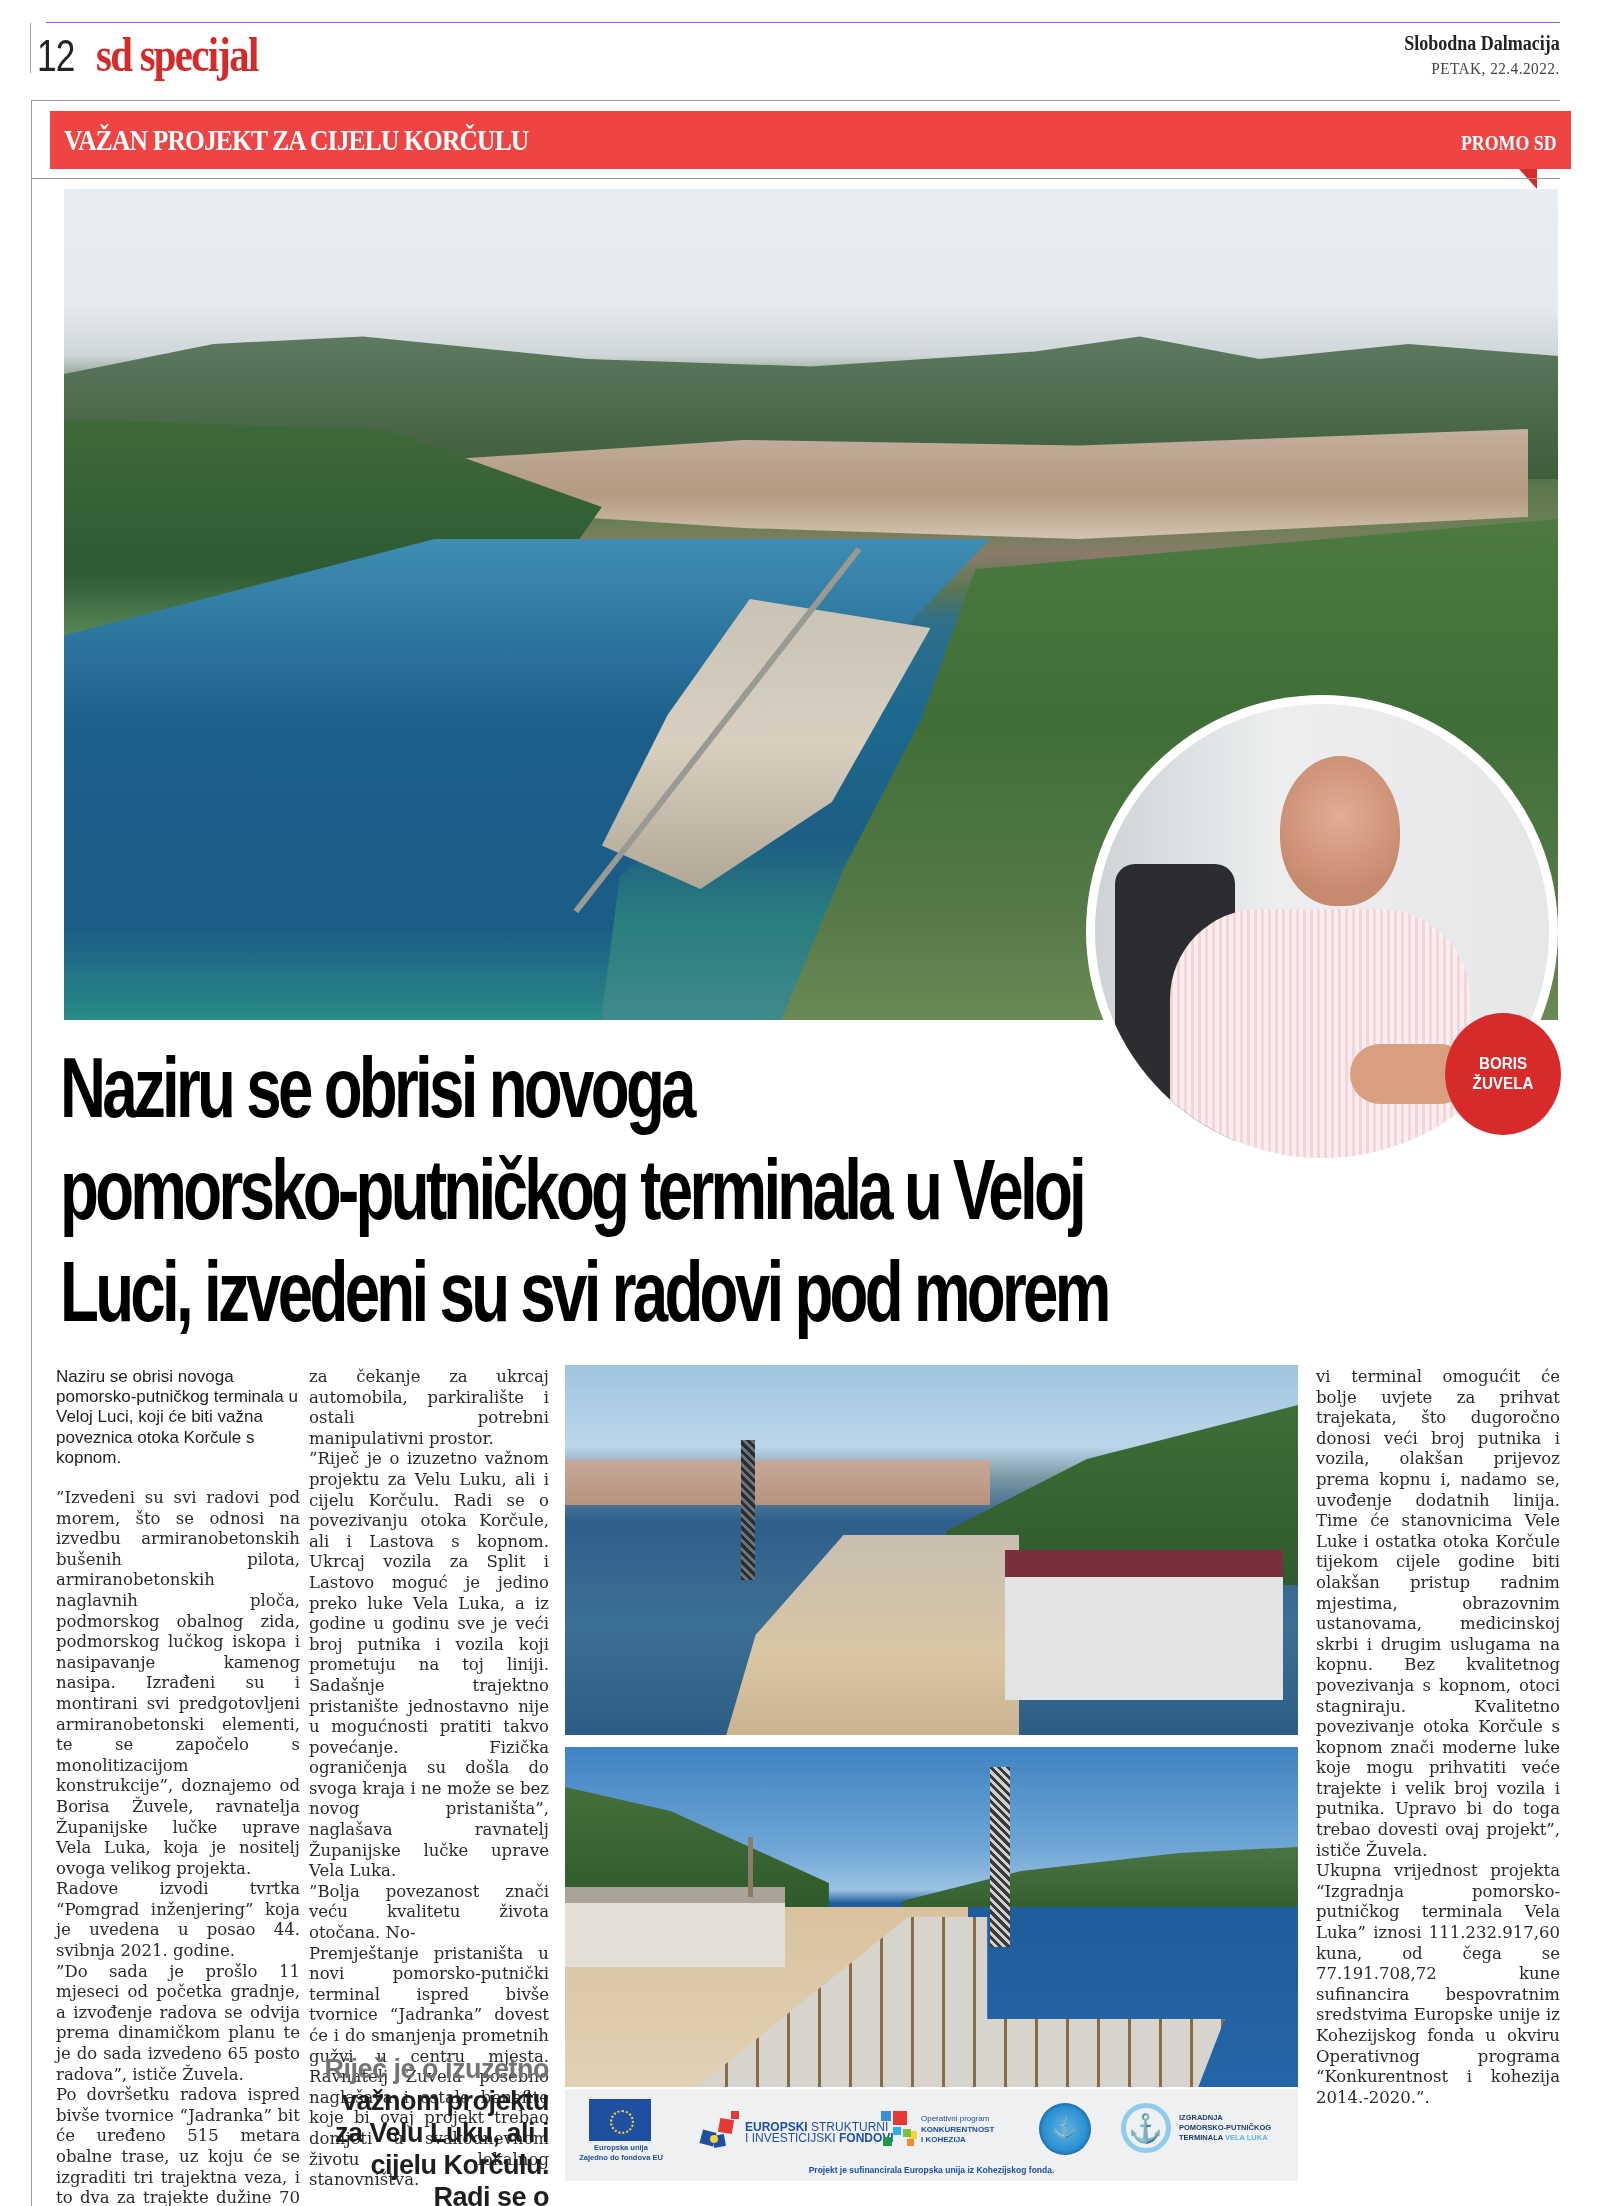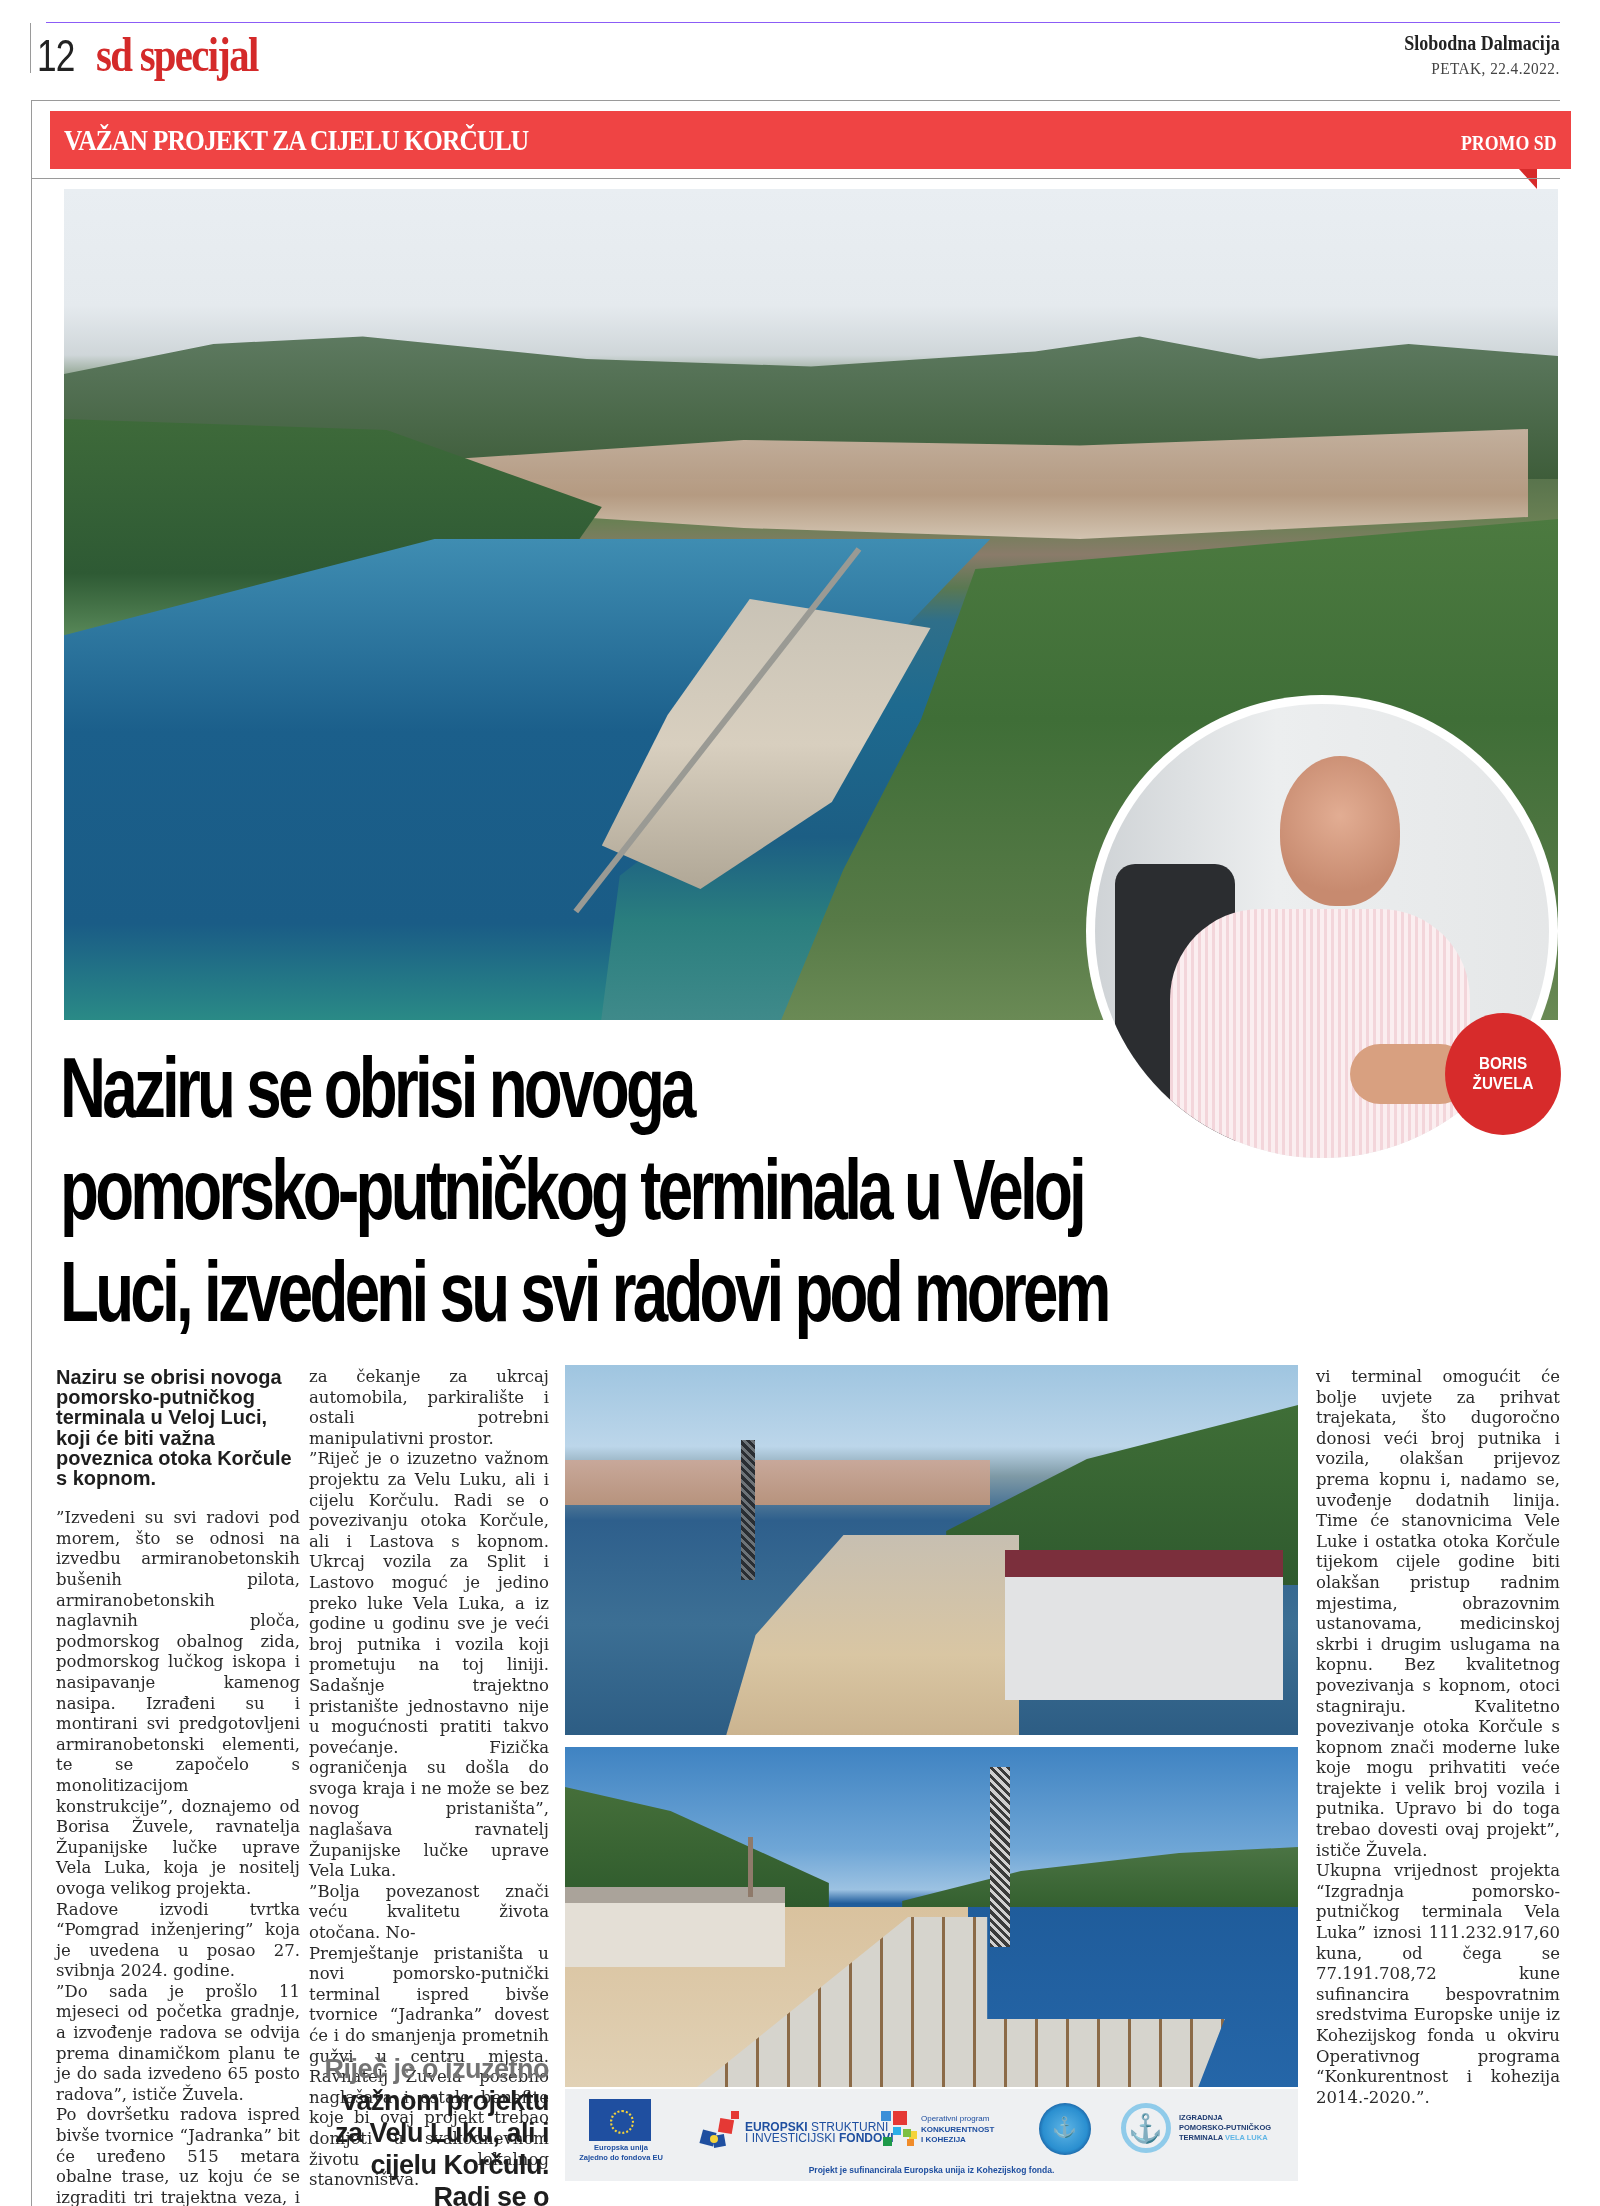--- a/index.html
+++ b/index.html
@@ -38,21 +38,21 @@
   .portrait .head { position: absolute; left: 185px; top: 52px; width: 120px; height: 150px; border-radius: 50% 50% 46% 46%; background: radial-gradient(circle at 50% 40%, #e2ad93, #c78a6f 70%); }
   .portrait .hands { position: absolute; left: 255px; top: 340px; width: 120px; height: 60px; border-radius: 30px; background: #d8a080; }
 
   .name-badge { position: absolute; left: 1442px; top: 1013px; width: 122px; height: 122px; border-radius: 50%; background: #d72b2b; color: #fff; font-family: "Liberation Sans", sans-serif; font-weight: bold; font-size: 16px; line-height: 20px; text-align: center; display: flex; flex-direction: column; justify-content: center; transform: scaleX(0.95); }
 
   .headline { position: absolute; left: 60px; top: 1036px; width: 1060px; font-family: "Liberation Sans", sans-serif; font-weight: bold; font-size: 86px; line-height: 102px; letter-spacing: -5px; color: #000000; }
   .headline span { display: block; white-space: nowrap; transform: scaleX(0.74); transform-origin: left; }
 
   .col { position: absolute; font-family: "DejaVu Serif", serif; font-size: 16.5px; line-height: 20.6px; color: #2a2a2a; text-align: justify; hyphens: manual; }
   .col p { margin: 0; }
-  .lead { font-family: "Liberation Sans", sans-serif; font-weight: bold; font-size: 20px; line-height: 20.2px; color: #1e1e1e; margin-bottom: 20px !important; text-align: left; }
+  .lead { font-family: "Liberation Sans", sans-serif; font-weight: normal; font-size: 17px; line-height: 20.2px; color: #1e1e1e; margin-bottom: 20px !important; text-align: left; }
   .col1 { left: 56px; top: 1367px; width: 244px; }
   .col2 { left: 309px; top: 1367px; width: 240px; }
   .col3 { left: 1316px; top: 1367px; width: 244px; }
 
   .pullquote { position: absolute; left: 309px; top: 2053px; width: 240px; font-family: "Liberation Sans", sans-serif; font-weight: bold; font-size: 27px; line-height: 32px; text-align: right; color: #1e1e1e; letter-spacing: -0.5px; }
   .pullquote .red { color: #737373; }
 
   .photo2 { position: absolute; left: 565px; top: 1365px; width: 733px; height: 370px; overflow: hidden;
     background: linear-gradient(180deg, #9fc5e0 0%, #bcd6ea 22%, #7f9aa6 30%, #2e5f8c 42%, #3c6f94 70%, #2d5d84 100%); }
   .photo2 .town { position: absolute; left: 0; top: 95px; width: 58%; height: 45px; background: linear-gradient(180deg, #c8a89a, #b7937d); }
@@ -142,21 +142,21 @@
 
 <h1 class="headline">
   <span>Naziru se obrisi novoga</span>
   <span>pomorsko-putničkog terminala u Veloj</span>
   <span>Luci, izvedeni su svi radovi pod morem</span>
 </h1>
 
 <div class="col col1">
   <p class="lead">Naziru se obrisi novoga pomorsko-putničkog terminala u Veloj Luci, koji će biti važna poveznica otoka Korčule s kopnom.</p>
   <p>”Izvedeni su svi radovi pod morem, što se odnosi na izvedbu armiranobetonskih bušenih pilota, armiranobetonskih naglavnih ploča, podmorskog obalnog zida, podmorskog lučkog iskopa i nasipavanje kamenog nasipa. Izrađeni su i montirani svi predgotovljeni armiranobetonski elementi, te se započelo s monolitizacijom konstrukcije”, doznajemo od Borisa Žuvele, ravnatelja Županijske lučke uprave Vela Luka, koja je nositelj ovoga velikog projekta.</p>
-  <p>Radove izvodi tvrtka “Pomgrad inženjering” koja je uvedena u posao 27. svibnja 2024. godine.</p>
+  <p>Radove izvodi tvrtka “Pomgrad inženjering” koja je uvedena u posao 44. svibnja 2021. godine.</p>
   <p>”Do sada je prošlo 11 mjeseci od početka gradnje, a izvođenje radova se odvija prema dinamičkom planu te je do sada izvedeno 65 posto radova”, ističe Žuvela.</p>
   <p>Po dovršetku radova ispred bivše tvornice “Jadranka” bit će uređeno 515 metara obalne trase, uz koju će se izgraditi tri trajektna veza, i to dva za trajekte dužine 70 metara i jedan za trajekt dužine 150 metara. Na ukupno raspoloživoj operativnoj zaobalnoj površini od 18 685 m² formirat će se stajanke</p>
 </div>
 
 <div class="col col2">
   <p>za čekanje za ukrcaj automobila, parkiralište i ostali potrebni manipulativni prostor.</p>
   <p>”Riječ je o izuzetno važnom projektu za Velu Luku, ali i cijelu Korčulu. Radi se o povezivanju otoka Korčule, ali i Lastova s kopnom. Ukrcaj vozila za Split i Lastovo moguć je jedino preko luke Vela Luka, a iz godine u godinu sve je veći broj putnika i vozila koji prometuju na toj liniji. Sadašnje trajektno pristanište jednostavno nije u mogućnosti pratiti takvo povećanje. Fizička ograničenja su došla do svoga kraja i ne može se bez novog pristaništa”, naglašava ravnatelj Županijske lučke uprave Vela Luka.</p>
   <p>”Bolja povezanost znači veću kvalitetu života otočana. No-</p>
   <p>Premještanje pristaništa u novi pomorsko-putnički terminal ispred bivše tvornice “Jadranka” dovest će i do smanjenja prometnih gužvi u centru mjesta. Ravnatelj Žuvela posebno naglašava i ostale benefite koje bi ovaj projekt trebao donijeti u svakodnevnom životu lokalnog stanovništva.</p>
 </div>

